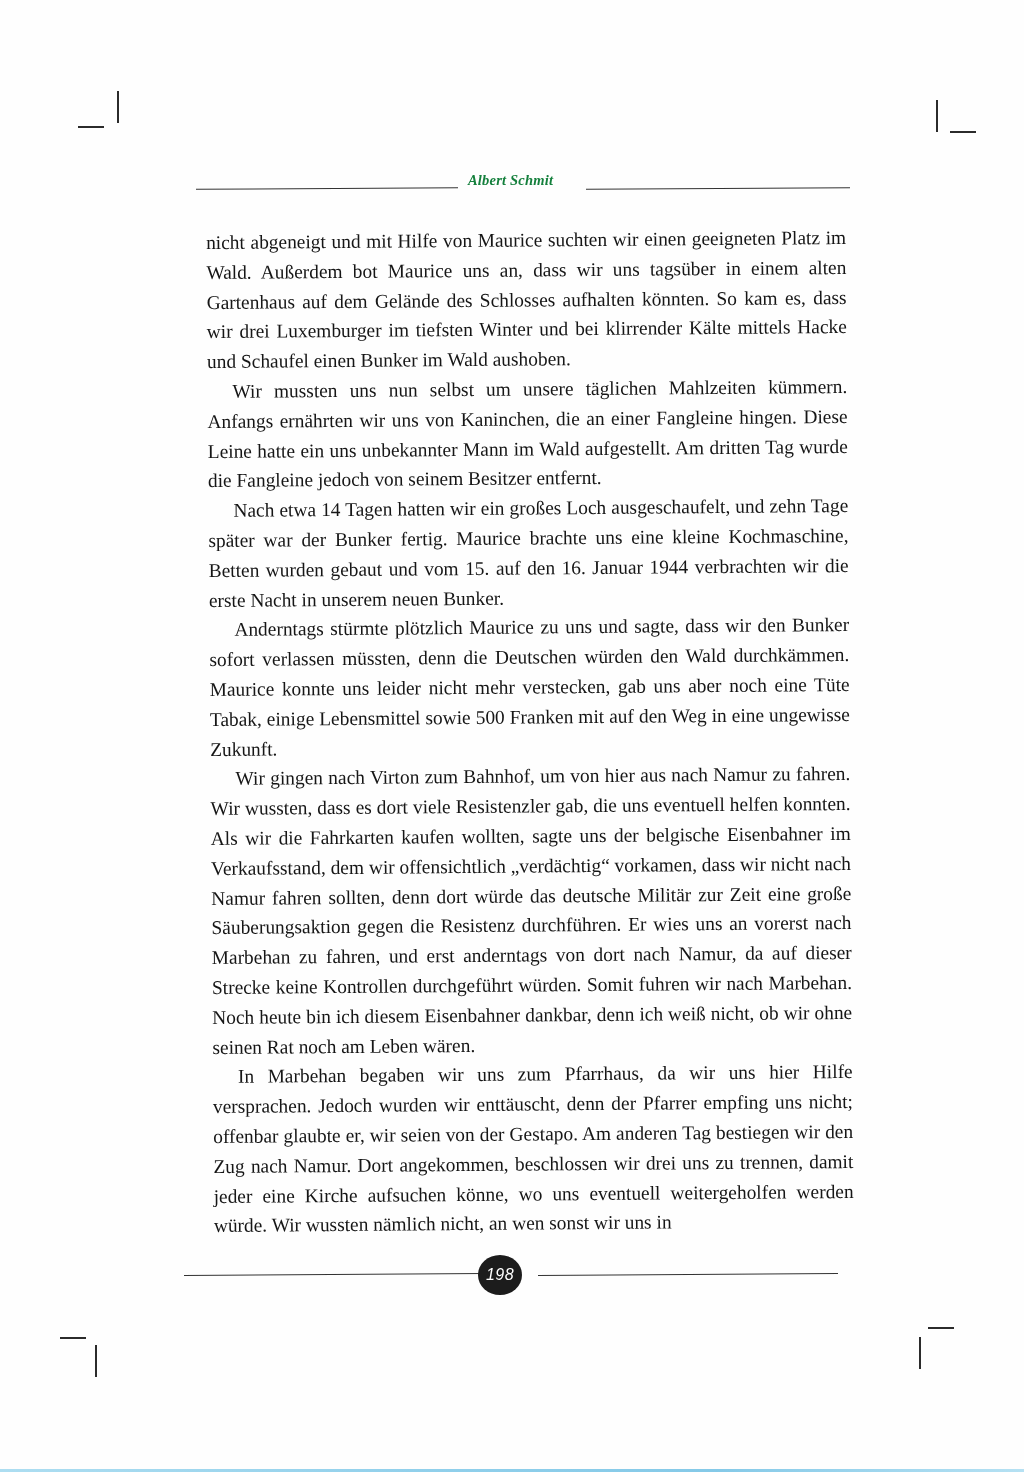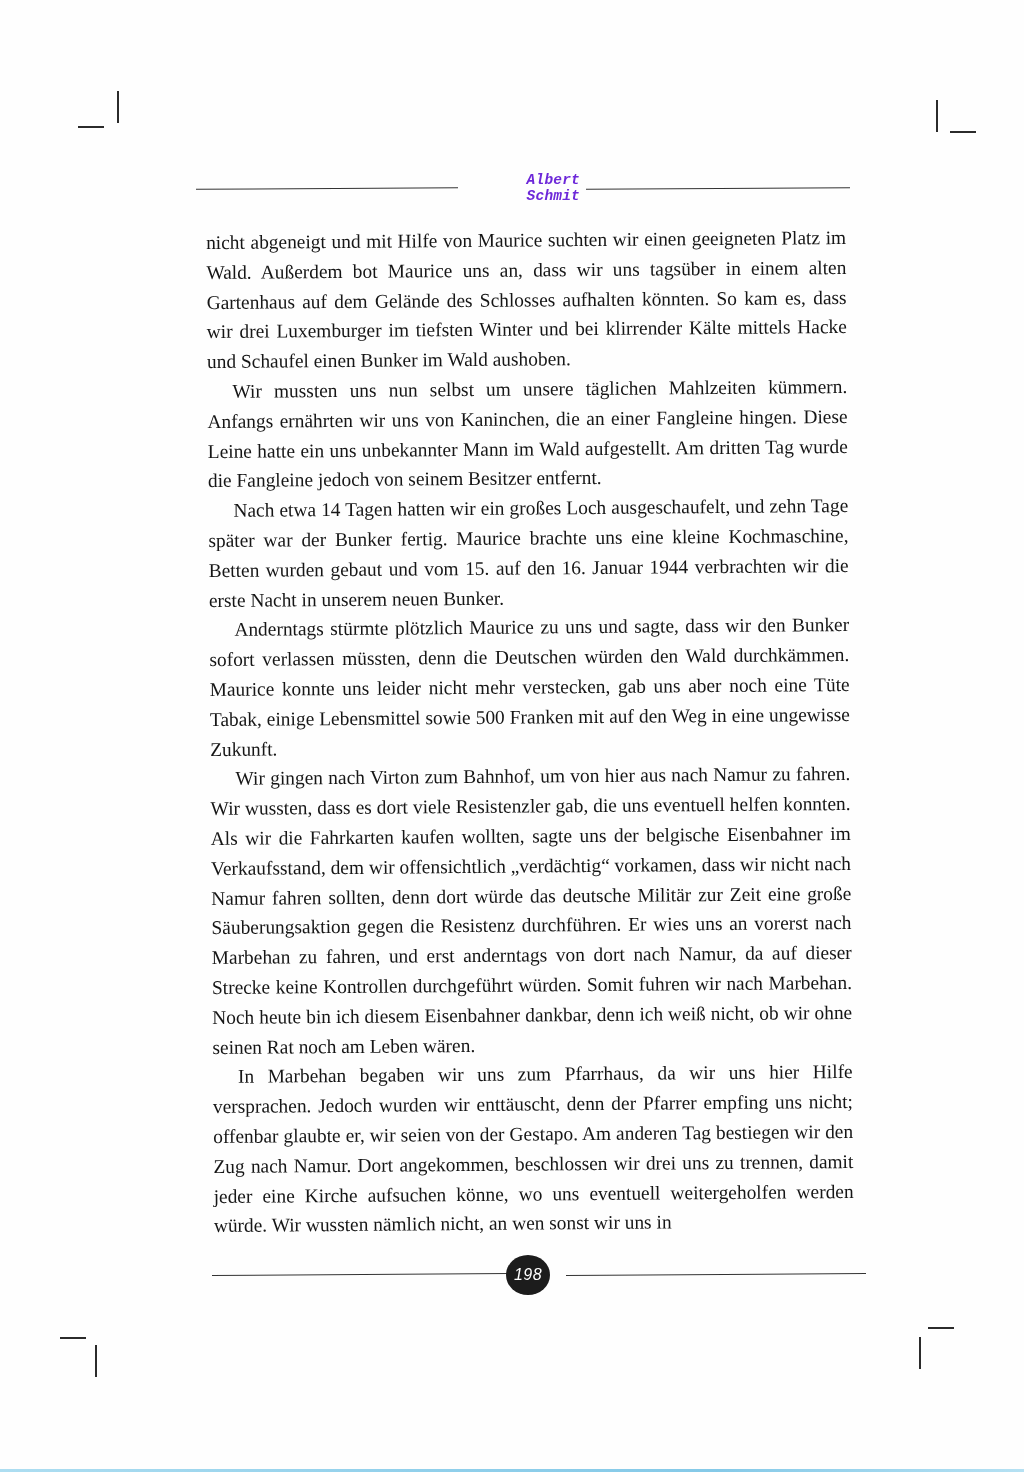--- a/index.html
+++ b/index.html
@@ -64,26 +64,26 @@
     height: 1.4px;
     background: #333;
   }
   .header .rule-left { left: 0; width: 262px; transform: rotate(-0.35deg); }
   .header .rule-right { right: 0; width: 264px; transform: rotate(-0.35deg); }
   .header .author {
     position: absolute;
     left: 272px;
     top: 0;
     width: 112px;
-    text-align: right;
-    font-family: Liberation Mono, monospace;
+    text-align: left;
+    font-family: Liberation Serif, serif;
     font-style: italic;
     font-weight: bold;
     font-size: 14.5px;
-    color: #6d28d9;
+    color: #15803d;
     letter-spacing: .2px;
   }
 
   
   .body-text {
     position: absolute;
     left: 206px;
     top: 228px;
     width: 640px;
     font-size: 19.4px;
@@ -99,21 +99,21 @@
     margin: 0;
     text-indent: 0;
   }
   .body-text p.indent {
     text-indent: 1.3em;
   }
 
   
   .footer {
     position: absolute;
-    left: 212px;
+    left: 184px;
     top: 1252px;
     width: 654px;
     height: 40px;
   }
   .footer .rule-left,
   .footer .rule-right {
     position: absolute;
     top: 22px;
     height: 1.4px;
     background: #333;

